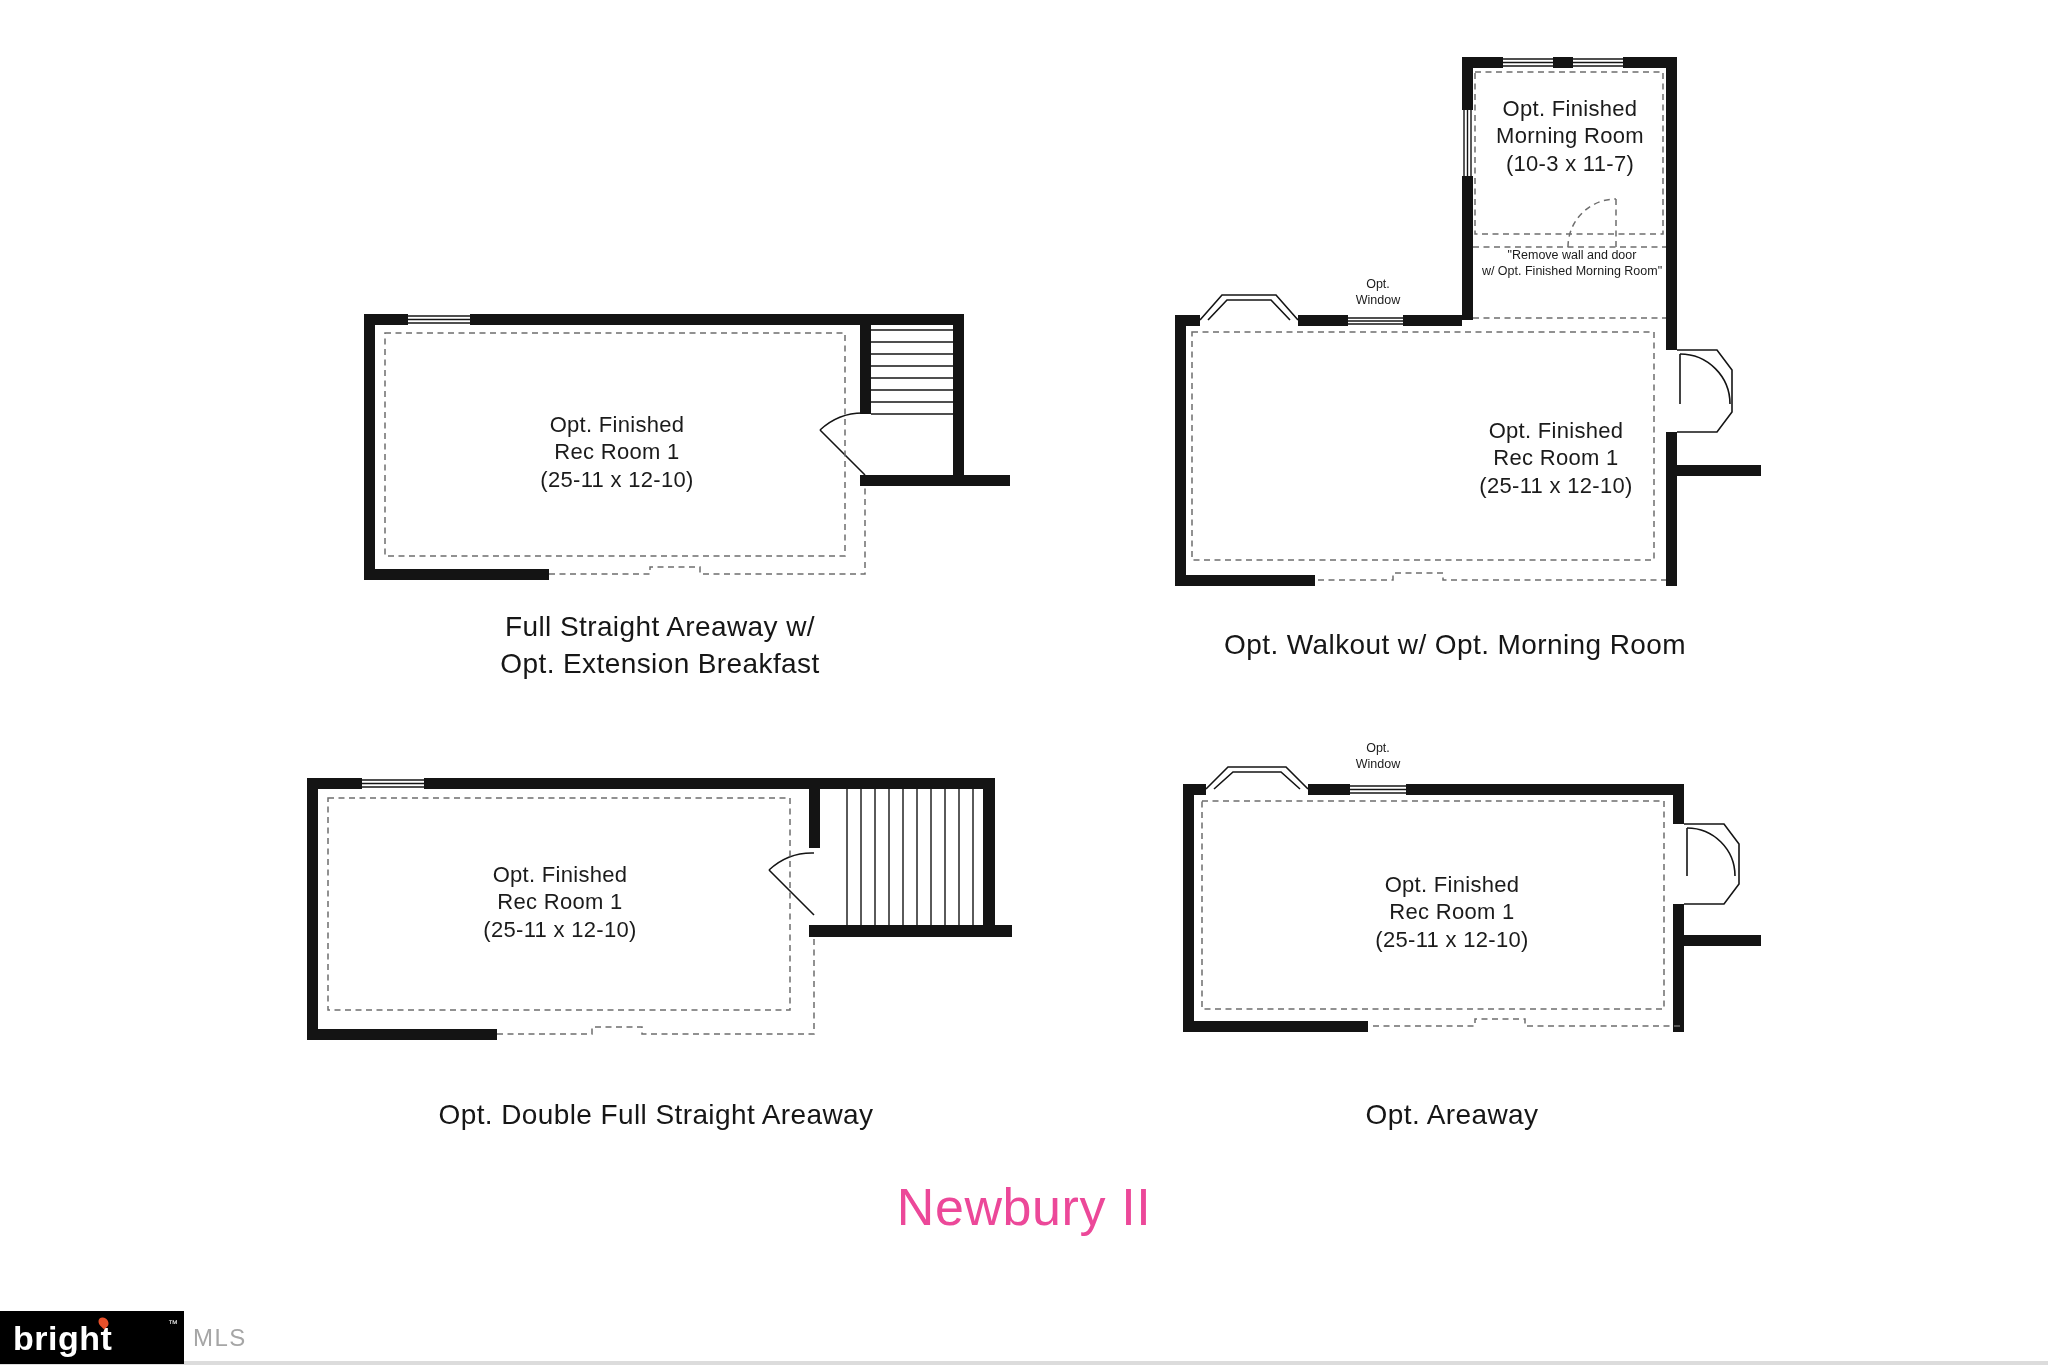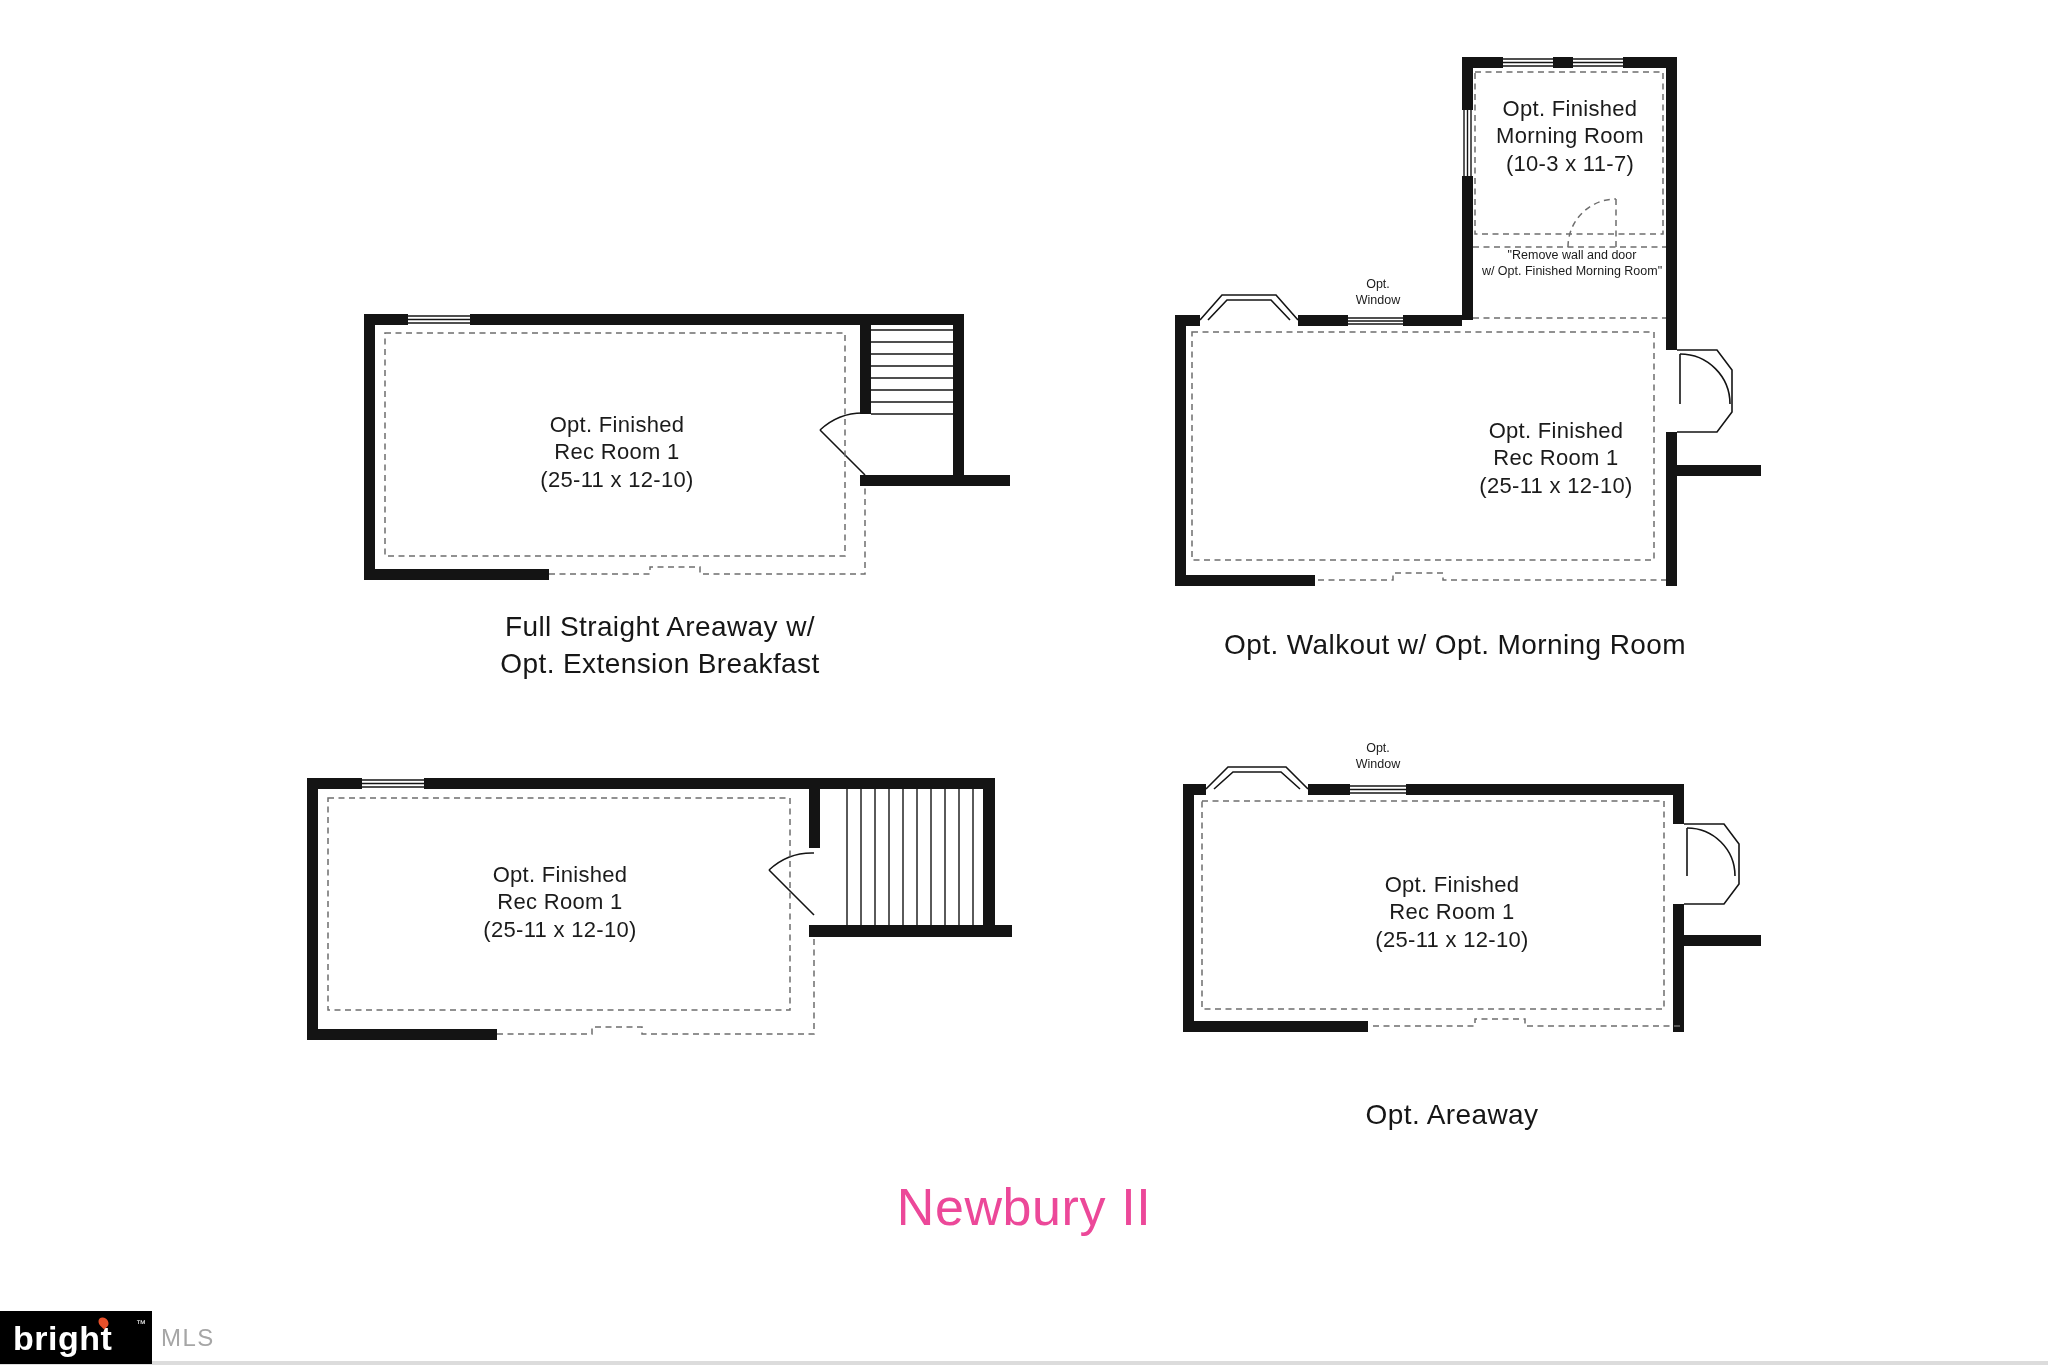--- a/index.html
+++ b/index.html
@@ -25,21 +25,21 @@
   }
   .room-label  { font-size:22px; line-height:1.24; letter-spacing:.3px; }
   .small-label { font-size:12.5px; line-height:1.25; }
   .caption     { font-size:28px; line-height:1.32; letter-spacing:.4px; color:#161616; }
   .title-main  { font-size:52px; letter-spacing:.6px; color:#ec4899; }
   .title-sub   { font-size:37px; letter-spacing:.4px; color:#121212; }
 
   
   #logo { position:absolute; left:0; top:1311px; display:flex; align-items:center; z-index:5; }
   .logo-box {
-    width:152px; height:53px; background:#000; position:relative;
+    width:184px; height:53px; background:#000; position:relative;
     display:flex; align-items:center; padding-left:13px;text-align:center;
   }
   .logo-brand { color:#fff; font-size:34px; font-weight:700; letter-spacing:.5px; line-height:1; }
   .logo-flame {
     position:absolute; left:99px; top:6px; width:9px; height:11px;
     background:#e8502a; border-radius:50% 50% 50% 0; transform:rotate(-45deg);
   }
   .logo-tm { position:absolute; right:6px; top:7px; color:#fff; font-size:10px; }
   .logo-mls { color:#a6a6a6; font-size:24px; font-weight:400; letter-spacing:1.5px; margin-left:9px; }
 
@@ -238,20 +238,21 @@
 
   <div class="lbl small-label" style="left:1378px; top:757px;">Opt.
 Window</div>
   <div class="lbl room-label" style="left:1452px; top:912px;">Opt. Finished
 Rec Room 1
 (25-11 x 12-10)</div>
 
   <div class="lbl caption" style="left:1455px; top:645px;">Opt. Walkout w/ Opt. Morning Room</div>
   <div class="lbl caption" style="left:660px; top:646px;">Full Straight Areaway w/
 Opt. Extension Breakfast</div>
+  <div class="lbl caption" style="left:656px; top:1115px;">Opt. Double Full Straight Areaway</div>
   <div class="lbl caption" style="left:1452px; top:1115px;">Opt. Areaway</div>
 
   <div class="lbl title-main" style="left:1024px; top:1207px;">Newbury II</div>
 
   <div id="logo">
     <div class="logo-box">
       <span class="logo-brand">bright</span>
       <span class="logo-flame"></span>
       <span class="logo-tm">™</span>
     </div>

